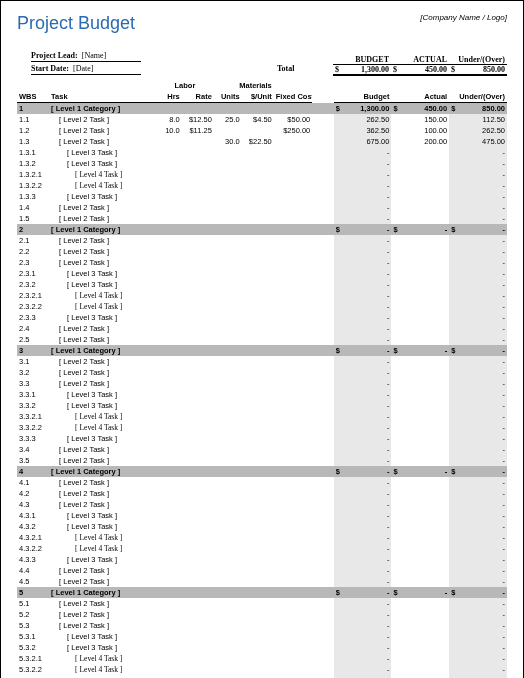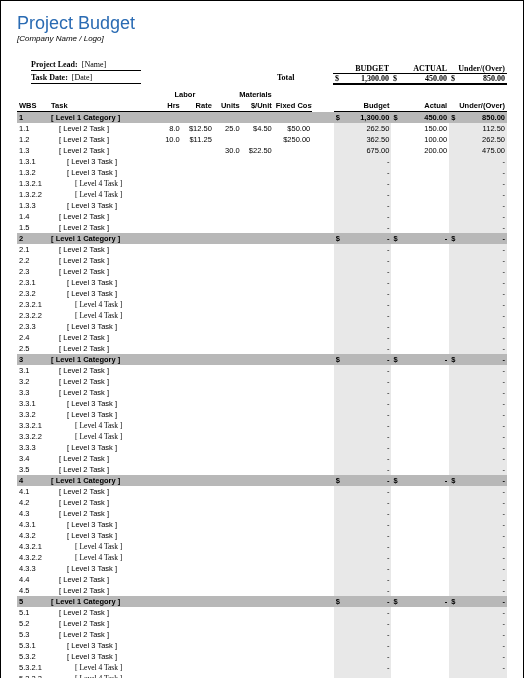--- a/index.html
+++ b/index.html
@@ -1,17 +1,17 @@
 <!DOCTYPE html>
 <html><head>
 <meta charset="utf-8">
 <style>
 * { margin:0; padding:0; box-sizing:border-box; }
 body { font-family: Arial, sans-serif; background:#fff; width:524px; padding:12px 16px; font-size:8px; color:#000; border:1px solid #000; }
-.head { display:flex; justify-content:space-between; align-items:flex-start; margin-bottom:8px;flex-direction:column; }
+.head { display:flex; justify-content:space-between; align-items:flex-start; margin-bottom:8px; }
 .title { font-size:18px; color:#2a6bb3; font-weight:400; }
 .logo { font-size:8px;font-style:italic; }
 .meta { margin:8px 0 4px 14px; }
 .meta-row { display:flex; gap:4px; border-bottom:1px solid #000; width:110px; margin-bottom:1px; padding:1px 0; }
 .meta-row .lbl { font-weight:bold; }
 .totals { display:flex; justify-content:flex-end; gap:0; margin-bottom:4px; }
 .tcell { width:58px; text-align:right; font-weight:bold; padding:0 2px; }
 .tlabel { text-align:left; font-weight:bold; }
 .tval { border-top:1px solid #000; border-bottom:2px double #000; }
 table { border-collapse:collapse; width:100%; table-layout:fixed; }
@@ -34,21 +34,21 @@
   <div class="logo">[Company Name / Logo]</div>
 </div>
 
 <div style="display:flex; justify-content:space-between; align-items:flex-end;font-family:Liberation Serif, serif;">
   <div class="meta">
     <div class="meta-row">
         <span class="lbl">Project Lead:</span>
         <span>[Name]</span>
       </div>
     <div class="meta-row">
-        <span class="lbl">Task Date:</span>
+        <span class="lbl">Start Date:</span>
         <span>[Date]</span>
       </div>
   </div>
   <div class="totals">
     <div>
       <div class="tcell">&nbsp;</div>
       <div class="tcell tlabel">Total</div>
     </div>
     <div>
       <div class="tcell">BUDGET</div>

